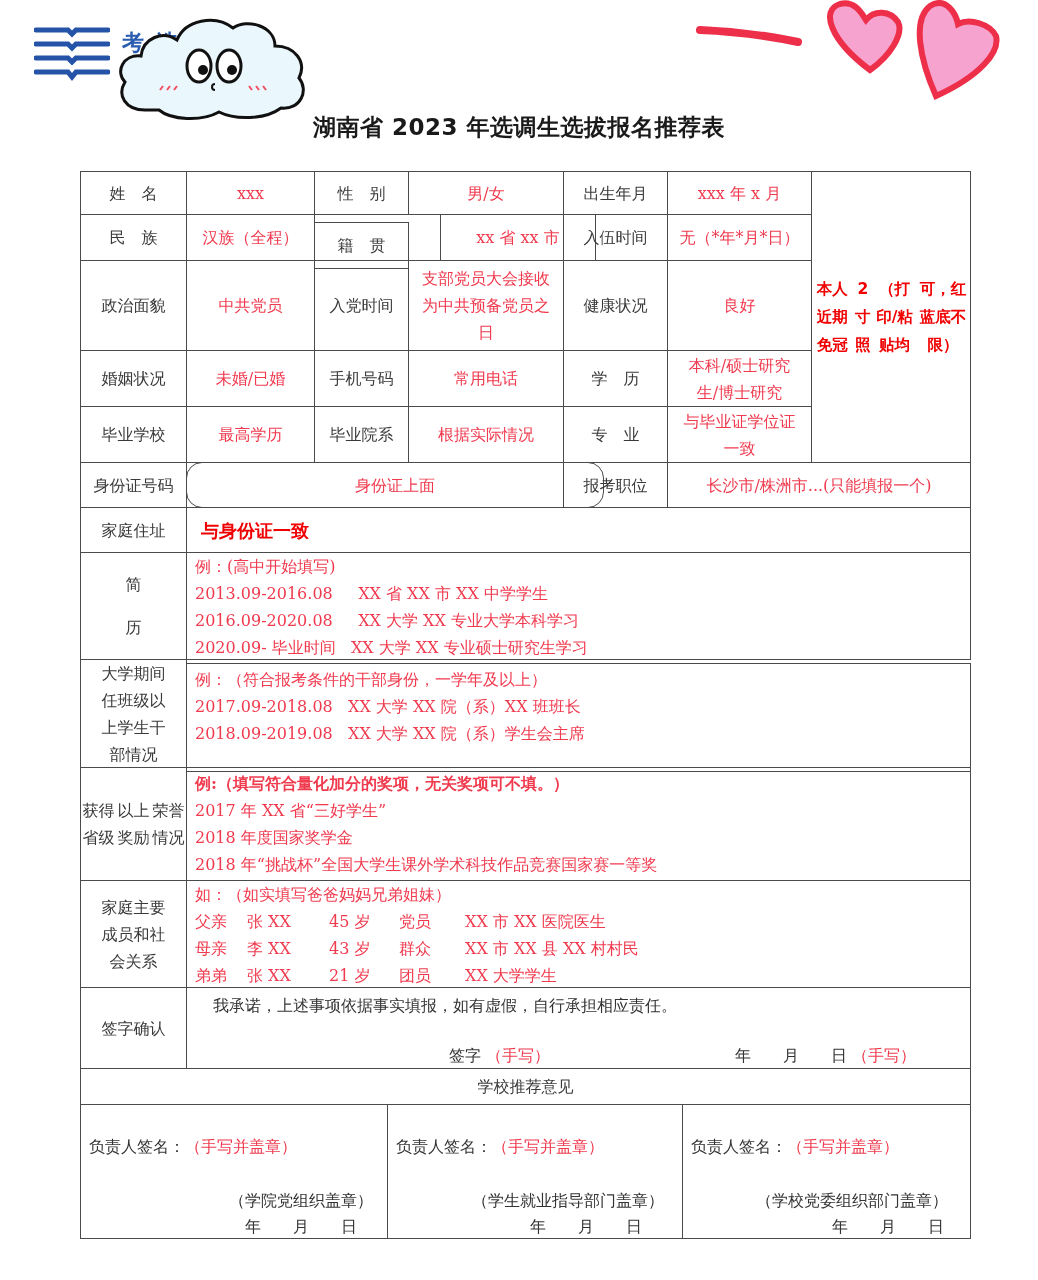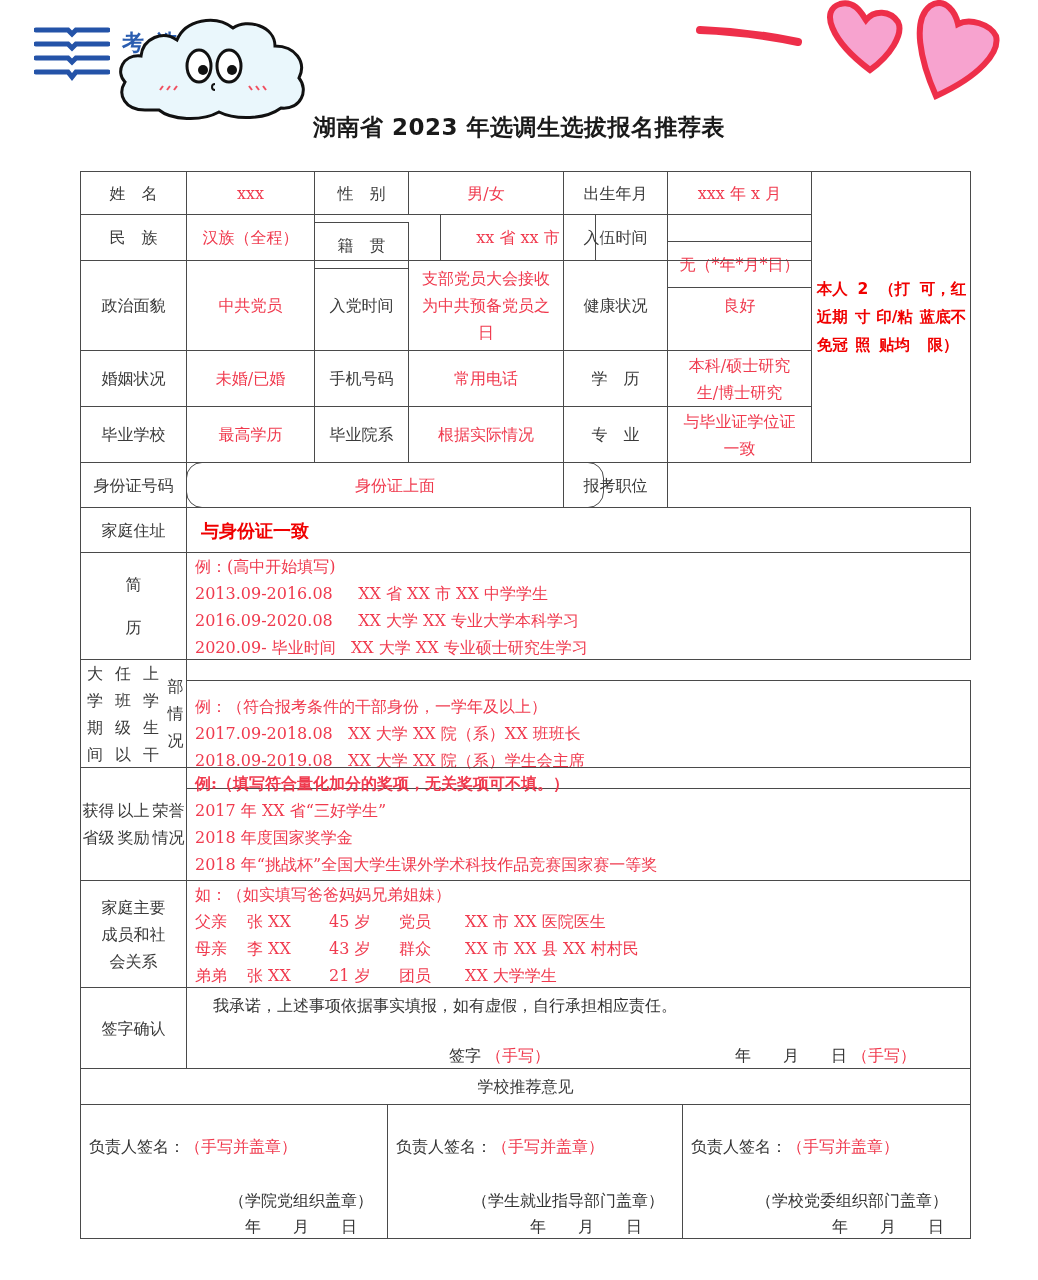--- a/index.html
+++ b/index.html
@@ -74,21 +74,21 @@
   <div class="cell lbl" style="left:234px;top:0;width:95px;height:44px;">性　别</div>
   <div class="cell val" style="left:328px;top:0;width:156px;height:44px;">男/女</div>
   <div class="cell lbl" style="left:483px;top:0;width:105px;height:44px;">出生年月</div>
   <div class="cell val" style="left:587px;top:0;width:145px;height:44px;">xxx 年 x 月</div>
 
   <div class="cell lbl" style="left:0;top:43px;width:107px;height:47px;">民　族</div>
   <div class="cell val" style="left:106px;top:43px;width:129px;height:47px;">汉族（全程）</div>
   <div class="cell lbl" style="left:234px;top:51px;width:95px;height:47px;">籍　贯</div>
   <div class="cell val" style="left:328px;top:43px;width:156px;height:47px;margin-left:32px;">xx 省 xx 市</div>
   <div class="cell lbl" style="left:483px;top:43px;width:105px;height:47px;">入伍时间</div>
-  <div class="cell val" style="left:587px;top:43px;width:145px;height:47px;margin-top:27px;">无（*年*月*日）</div>
+  <div class="cell val" style="left:587px;top:43px;width:145px;height:47px;">无（*年*月*日）</div>
 
   <div class="cell lbl" style="left:0;top:89px;width:107px;height:91px;">政治面貌</div>
   <div class="cell val" style="left:106px;top:89px;width:129px;height:91px;">中共党员</div>
   <div class="cell lbl" style="left:234px;top:89px;width:95px;height:91px;">入党时间</div>
   <div class="cell val" style="left:328px;top:89px;width:156px;height:91px;padding:0 12px;">支部党员大会接收为中共预备党员之日</div>
   <div class="cell lbl" style="left:483px;top:89px;width:105px;height:91px;">健康状况</div>
   <div class="cell val" style="left:587px;top:89px;width:145px;height:91px;">良好</div>
 
   <div class="cell lbl" style="left:0;top:179px;width:107px;height:57px;">婚姻状况</div>
   <div class="cell val" style="left:106px;top:179px;width:129px;height:57px;">未婚/已婚</div>
@@ -107,42 +107,43 @@
   <div class="cell photo" style="left:731px;top:0;width:160px;height:292px;flex-direction:row;">
     <span>本人近期免冠</span>
     <span>2 寸照</span>
     <span>（打印/粘贴均</span>
     <span>可，红蓝底不限）</span>
   </div>
 
   <div class="cell lbl" style="left:0;top:291px;width:107px;height:46px;">身份证号码</div>
   <div class="cell val" style="left:106px;top:291px;width:418px;height:46px;border-radius:16px;">身份证上面</div>
   <div class="cell lbl" style="left:483px;top:291px;width:105px;height:46px;">报考职位</div>
+  <div class="cell val" style="left:587px;top:291px;width:304px;height:46px;">长沙市/株洲市...(只能填报一个)</div>
 
   <div class="cell lbl" style="left:0;top:336px;width:107px;height:46px;">家庭住址</div>
   <div class="cell addr left" style="left:106px;top:336px;width:785px;height:46px;">与身份证一致</div>
 
   <div class="cell lbl" style="left:0;top:381px;width:107px;height:108px;flex-direction:column;justify-content:space-around;padding:10px 0;">
     <span>简</span>
     <span>历</span>
   </div>
   <div class="cell block" style="left:106px;top:381px;width:785px;height:108px;padding-top:0;">
     <div class="mono-red">例：(高中开始填写)</div>
     <div class="mono-red">2013.09-2016.08     XX 省 XX 市 XX 中学学生</div>
     <div class="mono-red">2016.09-2020.08     XX 大学 XX 专业大学本科学习</div>
     <div class="mono-red">2020.09- 毕业时间   XX 大学 XX 专业硕士研究生学习</div>
   </div>
 
-  <div class="cell lbl" style="left:0;top:488px;width:107px;height:109px;flex-direction:row;line-height:27px;">
+  <div class="cell lbl" style="left:0;top:488px;width:107px;height:109px;flex-direction:column;line-height:27px;">
     <span>大学期间</span>
     <span>任班级以</span>
     <span>上学生干</span>
     <span>部情况</span>
   </div>
-  <div class="cell block" style="left:106px;top:509px;width:785px;height:109px;padding-top:12px;">
+  <div class="cell block" style="left:106px;top:492px;width:785px;height:109px;padding-top:2px;">
     <div class="mono-red">例：（符合报考条件的干部身份，一学年及以上）</div>
     <div class="mono-red">2017.09-2018.08   XX 大学 XX 院（系）XX 班班长</div>
     <div class="mono-red">2018.09-2019.08   XX 大学 XX 院（系）学生会主席</div>
   </div>
 
   <div class="cell lbl" style="left:0;top:596px;width:107px;height:114px;flex-direction:row;">
     <span>获得省级</span>
     <span>以上奖励</span>
     <span>荣誉情况</span>
   </div>

